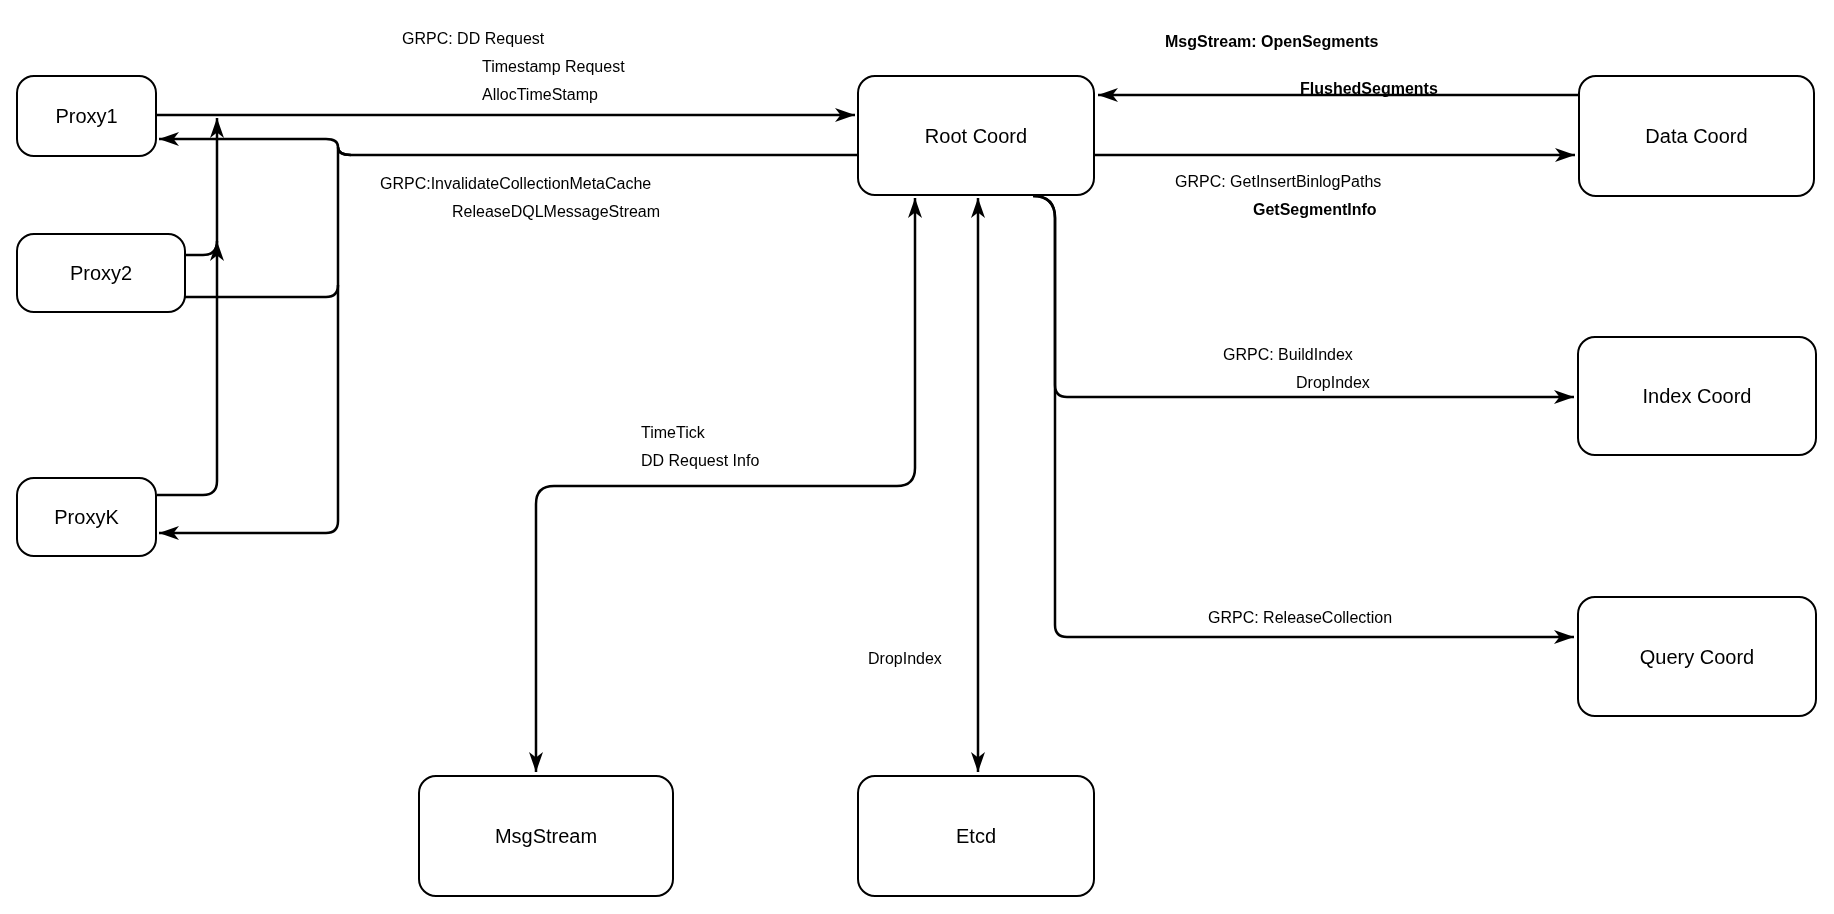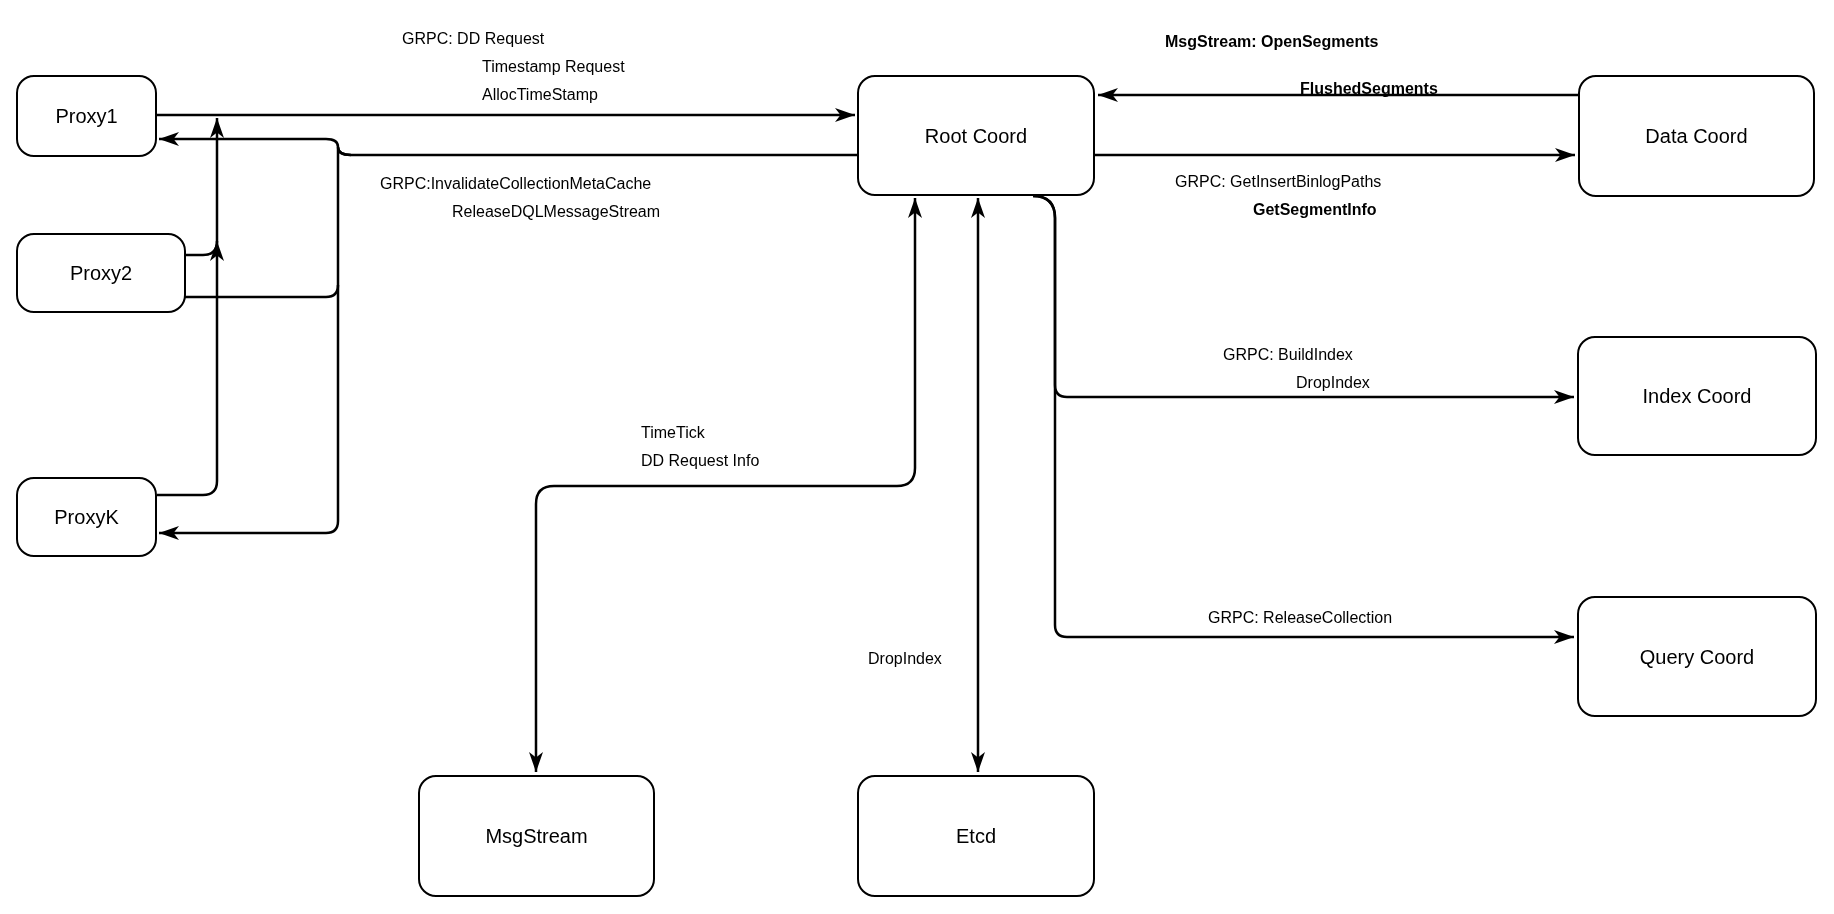--- a/index.html
+++ b/index.html
@@ -79,21 +79,21 @@
   </div>
   <div class="node" style="left:1578px; top:75px; width:237px; height:122px;">
     <span>Data Coord</span>
   </div>
   <div class="node" style="left:1577px; top:336px; width:240px; height:120px;">
     <span>Index Coord</span>
   </div>
   <div class="node" style="left:1577px; top:596px; width:240px; height:121px;">
     <span>Query Coord</span>
   </div>
-  <div class="node" style="left:418px; top:775px; width:237px; height:122px;">
+  <div class="node" style="left:418px; top:775px; width:256px; height:122px;">
     <span>MsgStream</span>
   </div>
   <div class="node" style="left:857px; top:775px; width:238px; height:122px;align-items:center;">
     <span>Etcd</span>
   </div>
 
   <div class="edge-label" style="left:402px; top:25px;">
     <span class="ln">GRPC: DD Request</span>
     <span class="ln" style="margin-left:80px;">Timestamp Request</span>
     <span class="ln" style="margin-left:80px;">AllocTimeStamp</span>

